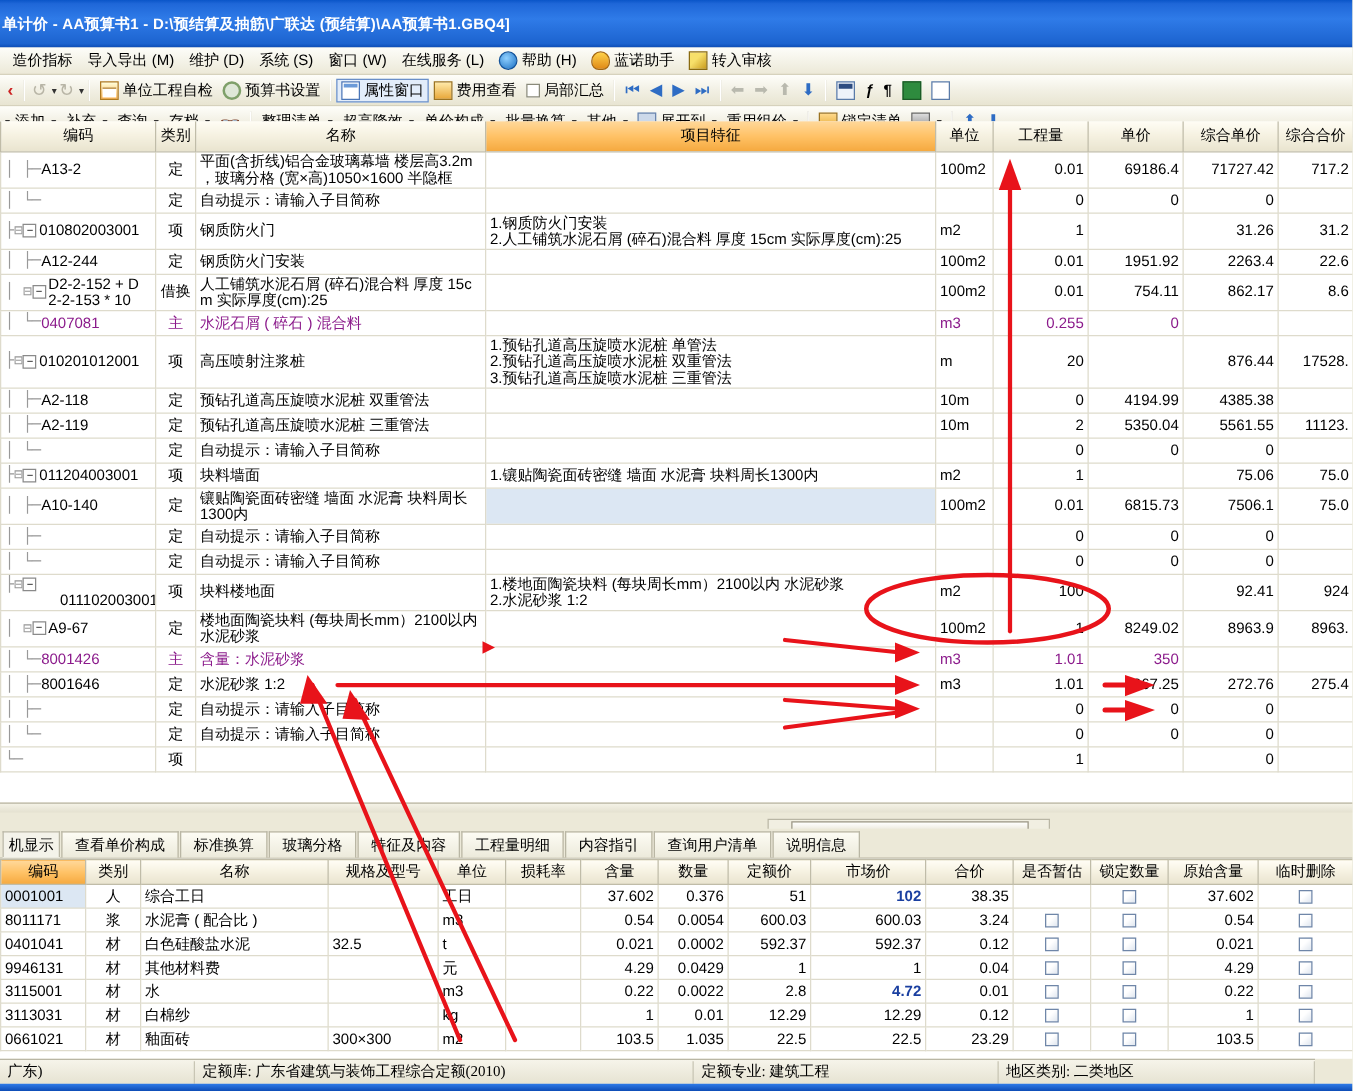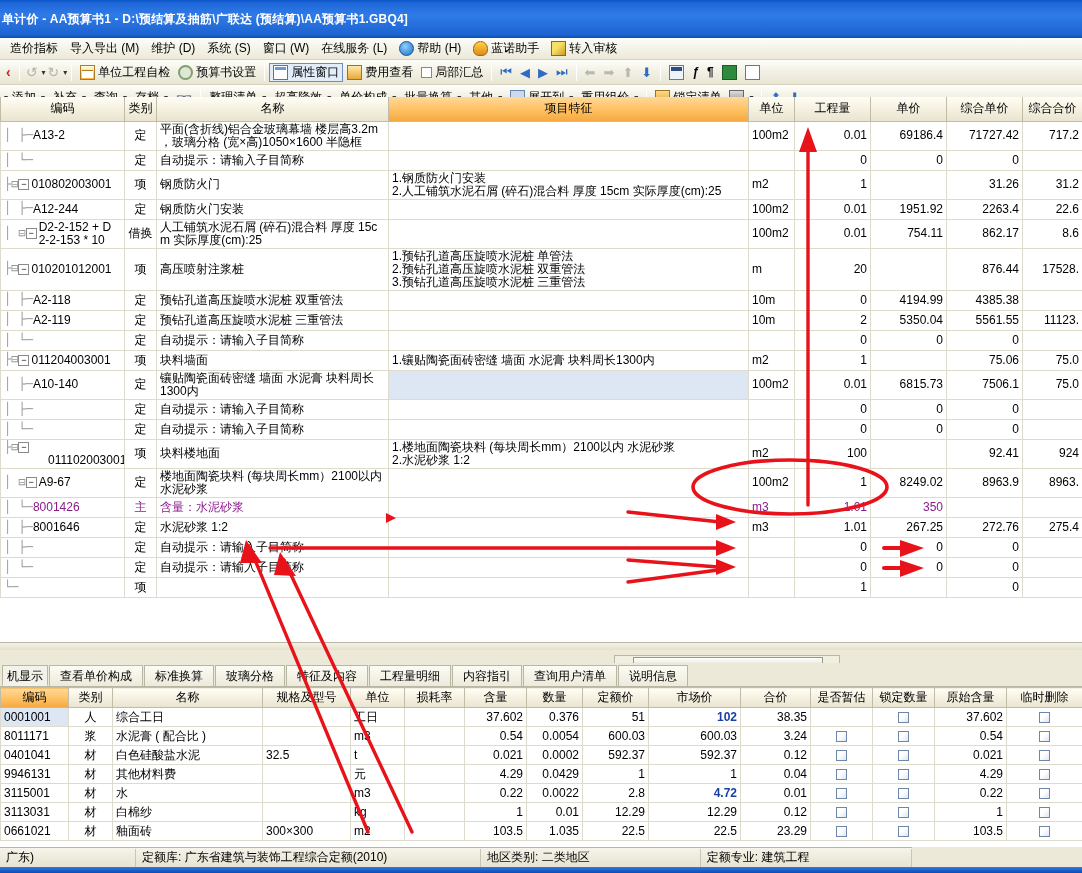--- a/index.html
+++ b/index.html
@@ -144,23 +144,23 @@
   table.bgrid th.hl { background: linear-gradient(to bottom,#ffd89a 0%,#ffc266 50%,#f5a93f 100%);}
   table.bgrid td { border:1px solid #dedbcc; height:19px; padding:0 3px; color:#000; overflow:hidden; white-space:nowrap;}
   table.bgrid td.num { text-align:right;}
   table.bgrid td.ctr { text-align:center;}
   td.blue b { color:#1a3fa0; }
   .cb { display:inline-block; width:11px; height:11px; border:1px solid #6f86a8;
         background:linear-gradient(135deg,#fff 40%,#dfe6ef); vertical-align:middle;}
   tr.brow-sel td.firstcell { background:#dce7f3; }
 
   
-  .statusbar { position:absolute; left:0; top:847px; width:912px; height:20px;
+  .statusbar { position:absolute; left:0; top:847px; width:1052px; height:20px;
                background:linear-gradient(to bottom,#f6f4ea,#e6e3d2); border-top:1px solid #b9b6a4;
-               display:flex; align-items:center; font-size:12px;}
+               display:flex; align-items:center; font-size:12px;font-family:Liberation Serif, serif;}
   .sbcell { border-right:1px solid #c8c5b4; height:18px; display:flex; align-items:center; padding:0 6px; white-space:nowrap;}
   .bluebar { position:absolute; left:0; top:867px; width:1082px; height:6px;
              background: linear-gradient(to bottom,#2f7be8,#0c4bb4);}
 
   
   .overlay { position:absolute; left:0; top:0; width:1082px; height:873px; pointer-events:none; }
 </style>
 </head>
 <body>
 
@@ -399,20 +399,31 @@
 2-2-153 * 10</span></td>
             <td class="ctr">借换</td>
             <td class="">人工铺筑水泥石屑 (碎石)混合料  厚度 15c
 m  实际厚度(cm):25</td>
             <td class=""></td>
             <td class="unitcell">100m2</td>
             <td class="num">0.01</td>
             <td class="num">754.11</td>
             <td class="num">862.17</td>
             <td class="num">8.6</td>
+          </tr>
+          <tr class="zhu">
+            <td class="treecell"><span class="tline">│    └─</span><span style="white-space: pre-line; display: inline-block; vertical-align: middle;">0407081</span></td>
+            <td class="ctr">主</td>
+            <td class="">水泥石屑 ( 碎石 ) 混合料</td>
+            <td class=""></td>
+            <td class="unitcell">m3</td>
+            <td class="num">0.255</td>
+            <td class="num">0</td>
+            <td class="num"></td>
+            <td class="num"></td>
           </tr>
           <tr>
             <td class="treecell"><span class="tline">├⊟</span><span class="expander">−</span><span style="white-space: pre-line; display: inline-block; vertical-align: middle;">010201012001</span></td>
             <td class="ctr">项</td>
             <td class="">高压喷射注浆桩</td>
             <td class="">1.预钻孔道高压旋喷水泥桩  单管法
 2.预钻孔道高压旋喷水泥桩  双重管法
 3.预钻孔道高压旋喷水泥桩  三重管法</td>
             <td class="unitcell">m</td>
             <td class="num">20</td>
@@ -756,22 +767,22 @@
             <td class="num">103.5</td>
             <td class="ctr"><span class="cb"></span></td>
           </tr>
         </tbody>
     </table>
   </div>
 
   <div class="statusbar" id="statusbar">
       <div class="sbcell" style="width: 160px;">广东)</div>
       <div class="sbcell" style="width: 410px;">定额库: 广东省建筑与装饰工程综合定额(2010)</div>
+      <div class="sbcell" style="width: 250px;">定额专业: 建筑工程</div>
       <div class="sbcell" style="width: 260px;">地区类别: 二类地区</div>
-      <div class="sbcell" style="width: 250px;">定额专业: 建筑工程</div>
     </div>
   <div class="bluebar"></div>
 
   <svg class="overlay" viewBox="0 0 1082 873">
     <g stroke="#e8131a" fill="none" stroke-width="3.4" stroke-linecap="round">
 
       <path d="M808,505 L808,140"></path>
 
       <ellipse cx="790" cy="487" rx="97" ry="27" stroke-width="3.6"></ellipse>
 

